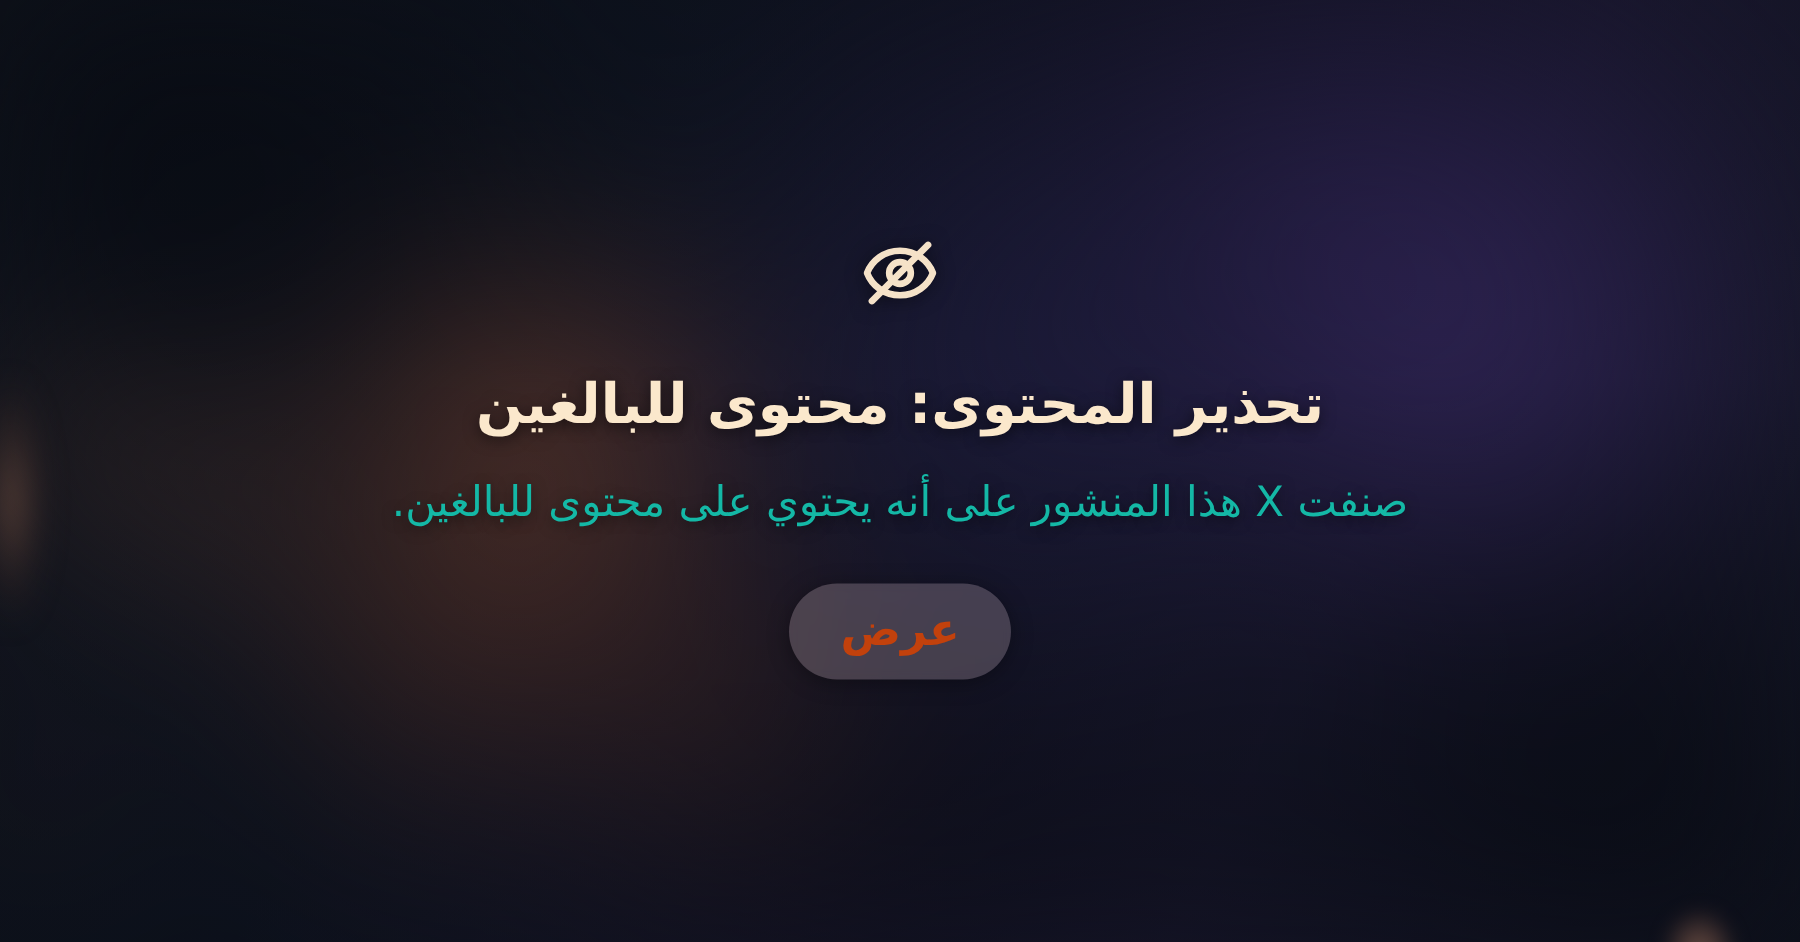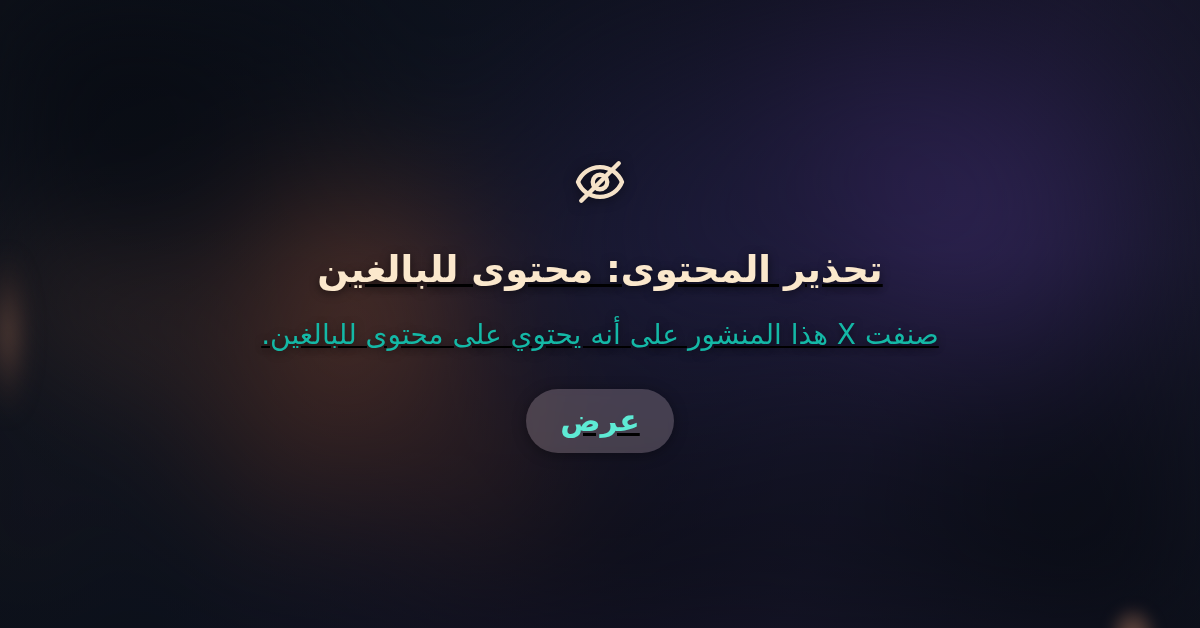--- a/index.html
+++ b/index.html
@@ -95,21 +95,20 @@
   .content {
     position: absolute;
     z-index: 2;
     inset: 0;
     display: flex;
     flex-direction: column;
     align-items: center;
     justify-content: center;
     text-align: center;
     padding-bottom: 24px;
-    text-decoration: underline;
   }
 
   .warn-icon {
     width: 62px;
     height: 62px;
     display: block;
     margin-bottom: 34px;
     color: #f5e2c8;
     filter: drop-shadow(0 1px 6px rgba(0,0,0,0.55));
   }
@@ -143,21 +142,21 @@
     outline: none;
     cursor: pointer;
     display: inline-flex;
     align-items: center;
     justify-content: center;
     min-width: 146px;
     height: 64px;
     padding: 0 34px;
     border-radius: 999px;
     background: rgba(214,190,200,0.26);
-    color: #5eead4;
+    color: #c2410c;
     font-family: inherit;
     font-size: 30px;
     font-weight: 700;
     line-height: 1;
     direction: rtl;
     box-shadow: 0 2px 14px rgba(0,0,0,0.35);
     backdrop-filter: blur(3px);
   }
 </style>
 </head>

